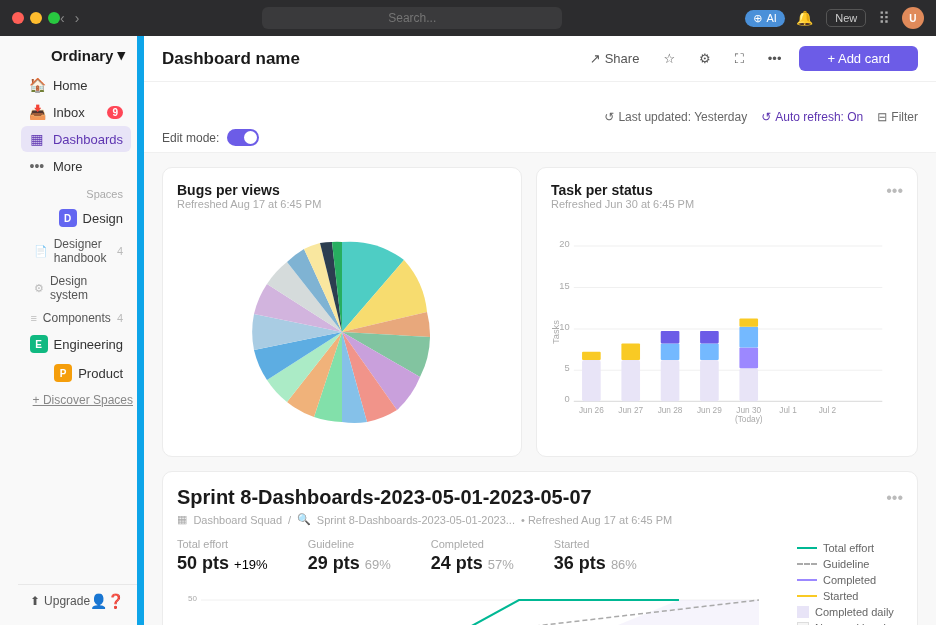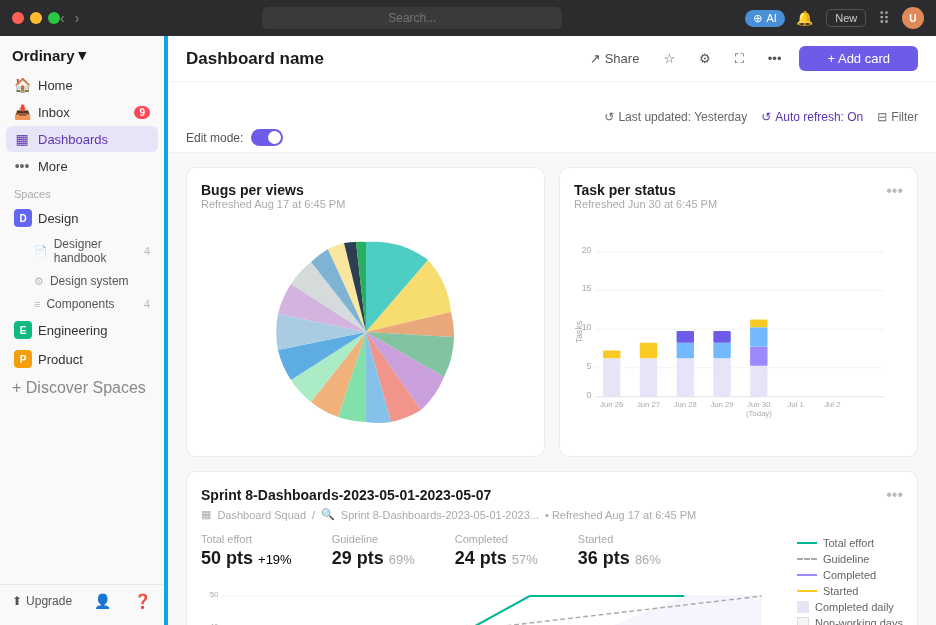--- a/index.html
+++ b/index.html
@@ -20,42 +20,42 @@
     .ai-badge { background: #4a90d9; border-radius: 12px; padding: 2px 8px; color: white; font-size: 11px; display: flex; align-items: center; gap: 4px; }
     .titlebar-icon { color: #aaa; font-size: 14px; }
     .new-btn { background: transparent; border: 1px solid #555; border-radius: 5px; color: #ccc; padding: 2px 8px; font-size: 11px; cursor: pointer; }
     .grid-icon { color: #aaa; font-size: 16px; }
     .user-avatar { width: 22px; height: 22px; border-radius: 50%; background: #e08a5a; display: flex; align-items: center; justify-content: center; color: white; font-size: 10px; font-weight: bold; }
 
     
     .app-body { display: flex; flex: 1; overflow: hidden; }
 
     
-    .sidebar { width: 168px; background: #f9f9f9; border-right: 4px solid #0ea5e9; display: flex; flex-direction: column; flex-shrink: 0; padding-bottom: 8px; }
+    .sidebar { width: 144px; background: #f9f9f9; border-right: 7px solid #0ea5e9; display: flex; flex-direction: column; flex-shrink: 0; padding-bottom: 8px; align-items: flex-end; }
     .sidebar-header { padding: 10px 12px 8px; display: flex; align-items: center; justify-content: space-between; }
     .workspace-name { font-size: 15px; font-weight: 600; color: #1a1a1a; display: flex; align-items: center; gap: 4px; }
 
     .sidebar-nav { padding: 0 6px; }
     .sidebar-item { display: flex; align-items: center; gap: 8px; padding: 5px 8px; border-radius: 6px; cursor: pointer; font-size: 13px; color: #333; margin-bottom: 1px; }
     .sidebar-item.active { background: #e8e4f7; color: #5e35b1; }
     .sidebar-item .icon { width: 16px; text-align: center; font-size: 14px; color: #666; }
     .sidebar-item.active .icon { color: #5e35b1; }
     .badge { background: #ff4757; color: white; border-radius: 10px; font-size: 10px; padding: 1px 5px; margin-left: auto; font-weight: 600; }
 
     .sidebar-section { padding: 8px 14px 4px; font-size: 11px; color: #aaa; font-weight: 500; text-transform: none; }
     .sidebar-space { display: flex; align-items: center; gap: 6px; padding: 5px 8px; border-radius: 6px; cursor: pointer; font-size: 13px; color: #333; margin: 0 6px 1px; }
     .space-icon { width: 18px; height: 18px; border-radius: 4px; display: flex; align-items: center; justify-content: center; color: white; font-size: 10px; font-weight: bold; flex-shrink: 0; }
     .space-icon.design { background: #6366f1; }
     .space-icon.engineering { background: #10b981; }
     .space-icon.product { background: #f59e0b; }
 
     .sidebar-subitem { display: flex; align-items: center; gap: 6px; padding: 4px 8px 4px 28px; border-radius: 6px; cursor: pointer; font-size: 12px; color: #555; margin: 0 6px 1px; }
     .sidebar-subitem .count { margin-left: auto; color: #bbb; font-size: 11px; }
 
-    .discover-spaces { display: flex; align-items: center; gap: 6px; padding: 5px 12px; font-size: 16px; color: #888; cursor: pointer; }
+    .discover-spaces { display: flex; align-items: center; gap: 6px; padding: 5px 4px; font-size: 12px; color: #888; cursor: pointer; text-decoration: underline; }
 
     .sidebar-footer { margin-top: auto; padding: 8px 12px; display: flex; align-items: center; justify-content: space-between; border-top: 1px solid #e8e8e8; }
     .upgrade-btn { font-size: 12px; color: #555; cursor: pointer; display: flex; align-items: center; gap: 4px; }
 
     
     .main { flex: 1; overflow: hidden; display: flex; flex-direction: column; background: white; }
     .main-header { display: flex; align-items: center; justify-content: space-between; padding: 10px 18px; border-bottom: 1px solid #f0f0f0; flex-shrink: 0; }
     .page-title { font-size: 17px; font-weight: 600; color: #1a1a1a; }
     .header-actions { display: flex; align-items: center; gap: 12px; }
     .header-btn { display: flex; align-items: center; gap: 4px; font-size: 13px; color: #555; cursor: pointer; padding: 4px 6px; border-radius: 5px; }
@@ -84,21 +84,21 @@
 
     
     .pie-container { display: flex; justify-content: center; align-items: center; height: 220px; }
 
     
     .bar-chart { height: 220px; display: flex; flex-direction: column; }
 
     
     .sprint-card { background: white; border-radius: 10px; border: 1px solid #ececec; padding: 14px; }
     .sprint-header { display: flex; align-items: center; justify-content: space-between; margin-bottom: 4px; }
-    .sprint-title { font-size: 14px; font-weight: 600; color: #1a1a1a; }
+    .sprint-title { font-size: 20px; font-weight: 600; color: #1a1a1a; }
     .sprint-breadcrumb { display: flex; align-items: center; gap: 6px; font-size: 11px; color: #aaa; margin-bottom: 12px; }
     .sprint-stats { display: flex; gap: 40px; margin-bottom: 12px; }
     .stat-item { display: flex; flex-direction: column; gap: 3px; }
     .stat-label { font-size: 11px; color: #aaa; }
     .stat-value { font-size: 18px; font-weight: 600; color: #1a1a1a; }
     .stat-pct { font-size: 13px; color: #aaa; font-weight: normal; }
     .stat-pct.positive { color: #000000; }
     .sprint-legend { display: flex; flex-direction: column; gap: 4px; margin-left: auto; }
     .legend-item { display: flex; align-items: center; gap: 6px; font-size: 11px; color: #666; }
 

